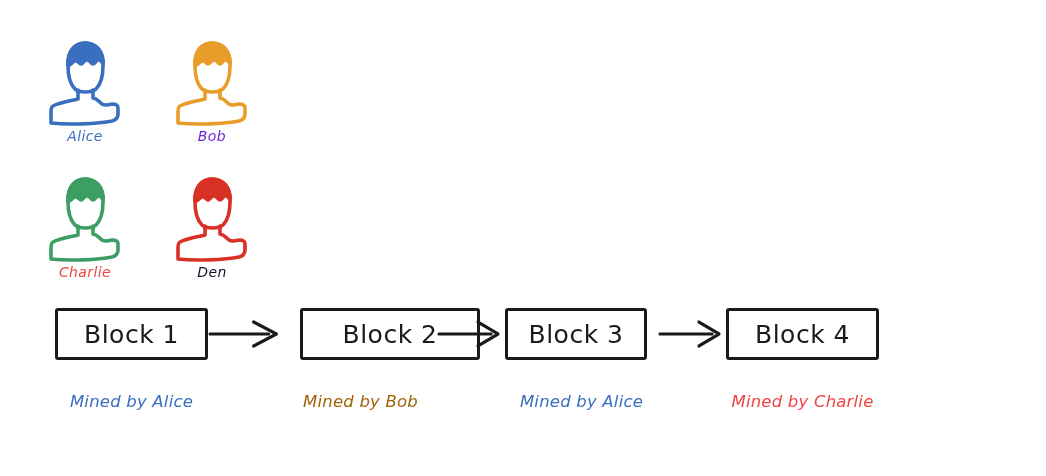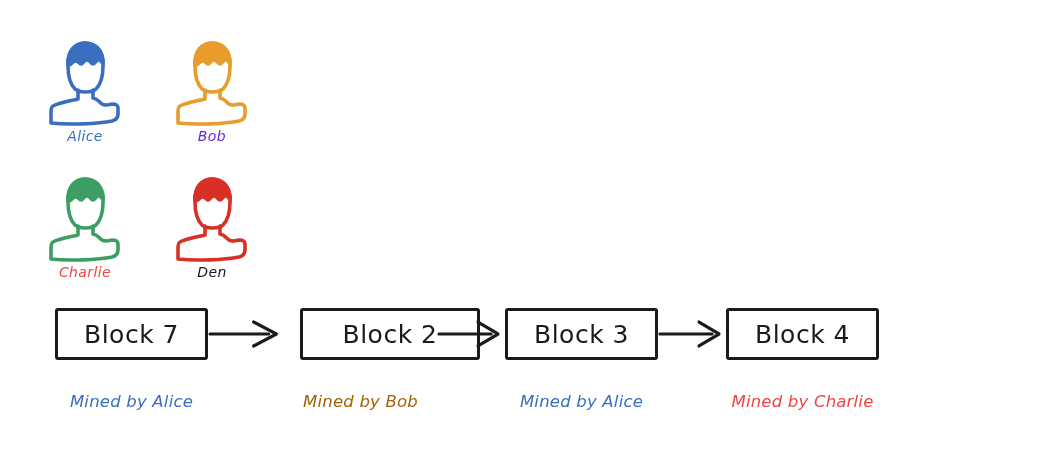--- a/index.html
+++ b/index.html
@@ -108,26 +108,26 @@
   <div class="avatar" id="av3" style="left: 173px; top: 172px;">
     <svg viewBox="0 0 78 92">
       <path class="av-stroke" d="M22 30 C21 16, 29 7, 39 7 C50 7, 58 16, 57 30 C57 40, 55 48, 50 53 C46 57, 33 57, 29 53 C24 48, 22 40, 22 30 Z" fill="none" stroke-width="3.6" stroke-linecap="round" stroke-linejoin="round" stroke="#d93025"></path>
       <path class="av-fill" d="M21 29 C20 15, 28 6, 39 6 C51 6, 59 15, 58 29 C55 28, 54 24, 52 25 C50 26, 50 29, 47 29 C44 29, 44 25, 41 25 C38 25, 38 29, 35 29 C32 29, 32 25, 29 26 C26 27, 26 30, 23 30 Z" stroke-width="1.5" stroke-linejoin="round" fill="#d93025" stroke="#d93025"></path>
       <path class="av-stroke" d="M32 54 L32 63 C24 65, 12 67, 7 70 C5 71, 5 73, 5 76 L5 87 C22 89, 52 88, 66 85 C70 84, 72 82, 72 78 L72 72 C72 69, 70 68, 66 68 C62 69, 59 70, 56 68 C53 66, 52 63, 47 62 L47 54" fill="none" stroke-width="3.6" stroke-linecap="round" stroke-linejoin="round" stroke="#d93025"></path>
     </svg>
     <div class="avatar-label" style="color: #0f172a;">Den</div>
   </div>
 
   <div class="block" id="blk0" style="left: 55px; top: 308px; width: 153px; height: 52px; border-color: rgb(26, 26, 26);">
-    <span class="block-label">Block 7</span>
+    <span class="block-label">Block 1</span>
   </div>
   <div class="block" id="blk1" style="left: 300px; top: 308px; width: 180px; height: 52px; border-color: rgb(26, 26, 26);">
     <span class="block-label">Block 2</span>
   </div>
-  <div class="block" id="blk2" style="left: 505px; top: 308px; width: 153px; height: 52px; border-color: rgb(26, 26, 26);">
+  <div class="block" id="blk2" style="left: 505px; top: 308px; width: 142px; height: 52px; border-color: rgb(26, 26, 26);">
     <span class="block-label">Block 3</span>
   </div>
   <div class="block" id="blk3" style="left: 726px; top: 308px; width: 153px; height: 52px; border-color: rgb(26, 26, 26);">
     <span class="block-label">Block 4</span>
   </div>
 
   <div class="arrow" id="arr0" style="left: 208px; top: 317px; width: 76px; height: 34px;">
     <svg width="100%" height="34" viewBox="0 0 80 34" preserveAspectRatio="none">
       <path d="M2 17 L64 17" stroke="#1a1a1a" stroke-width="3" fill="none" stroke-linecap="round"></path>
       <path d="M48 5 L72 17 L48 29" stroke="#1a1a1a" stroke-width="3.2" fill="none" stroke-linecap="round" stroke-linejoin="round"></path>

